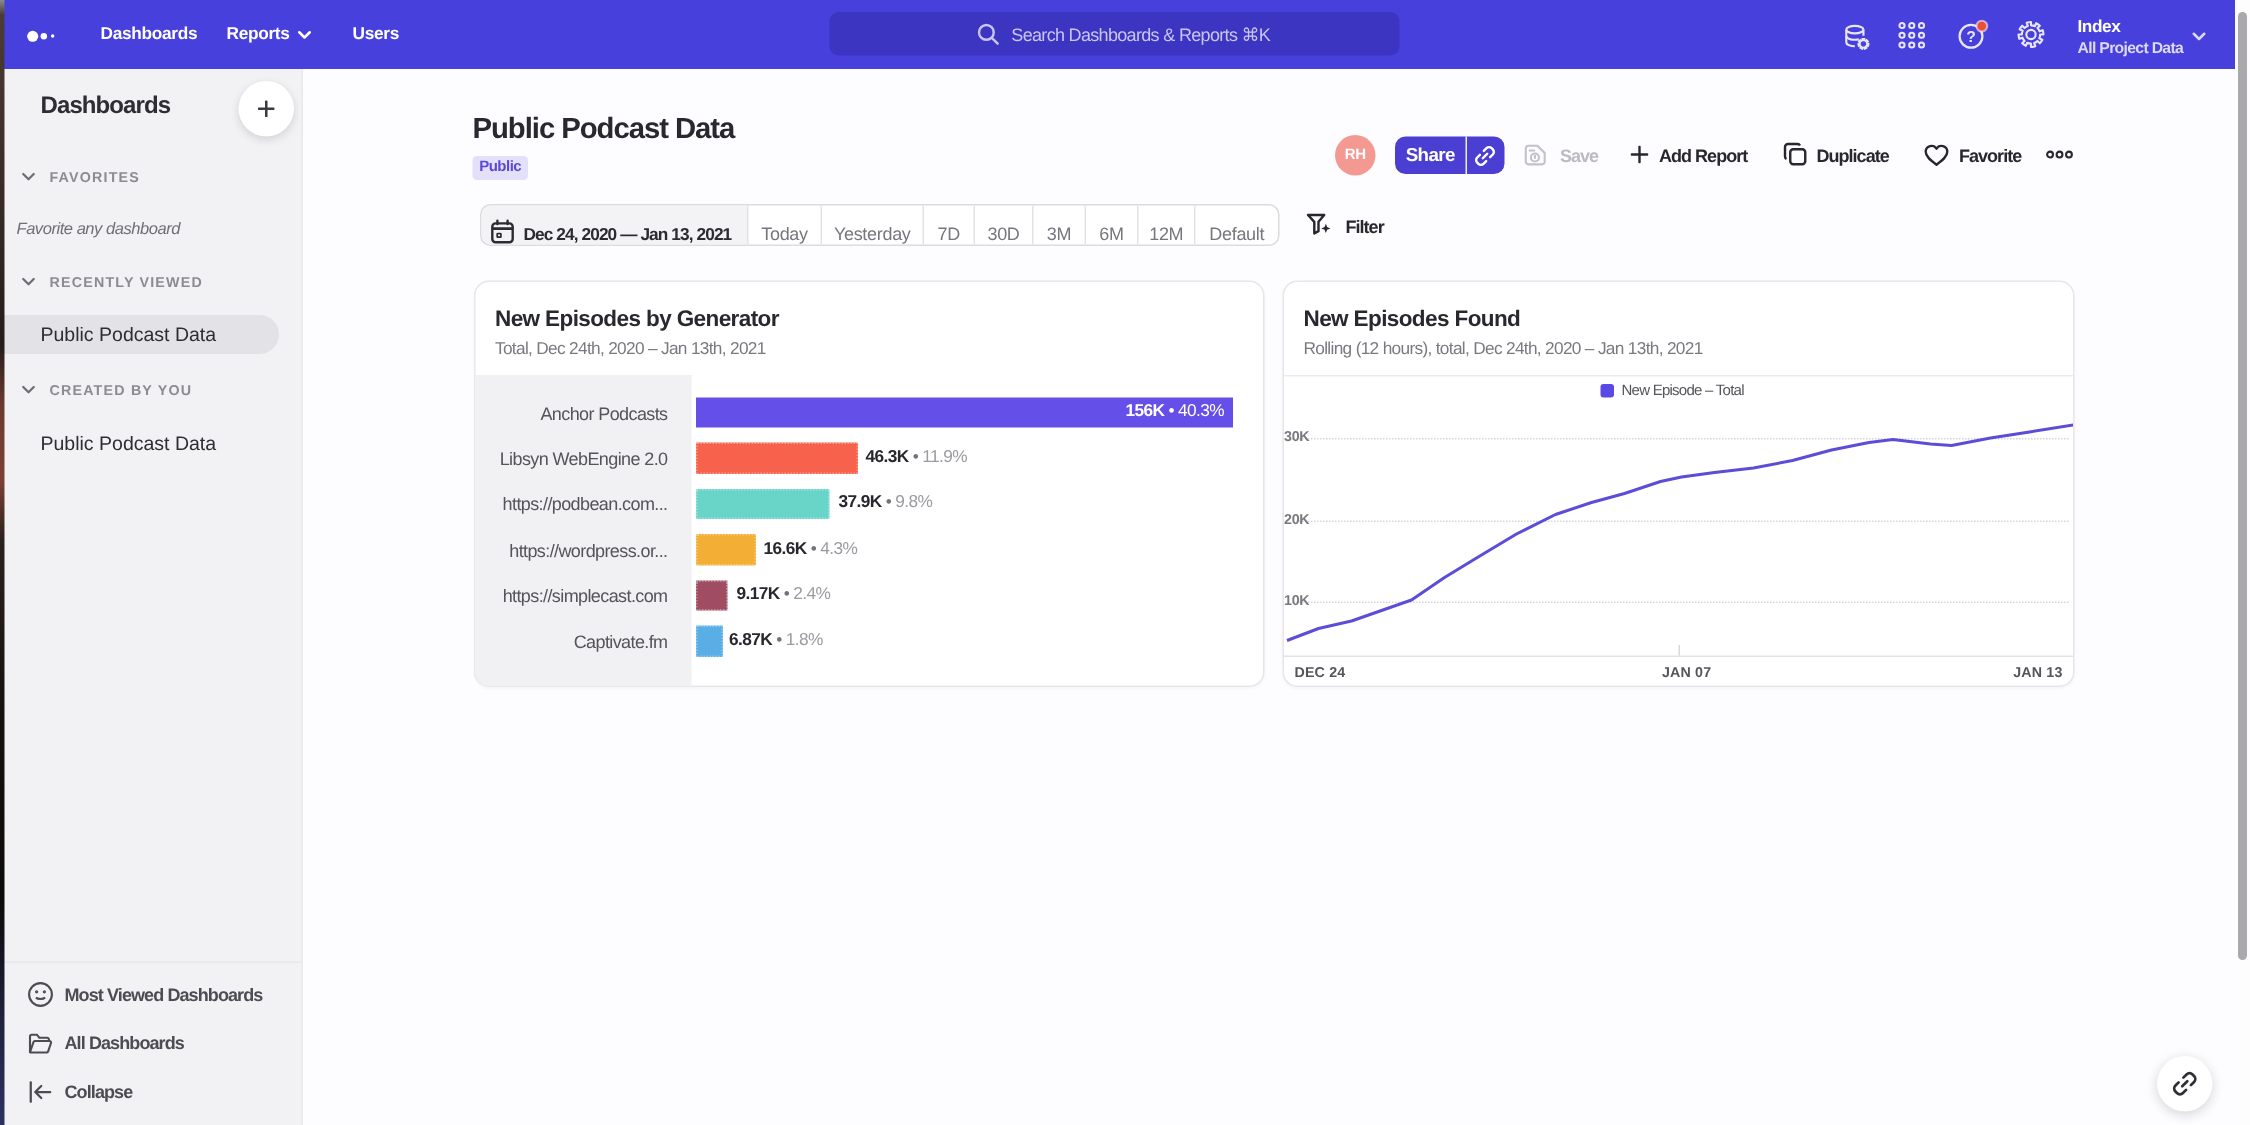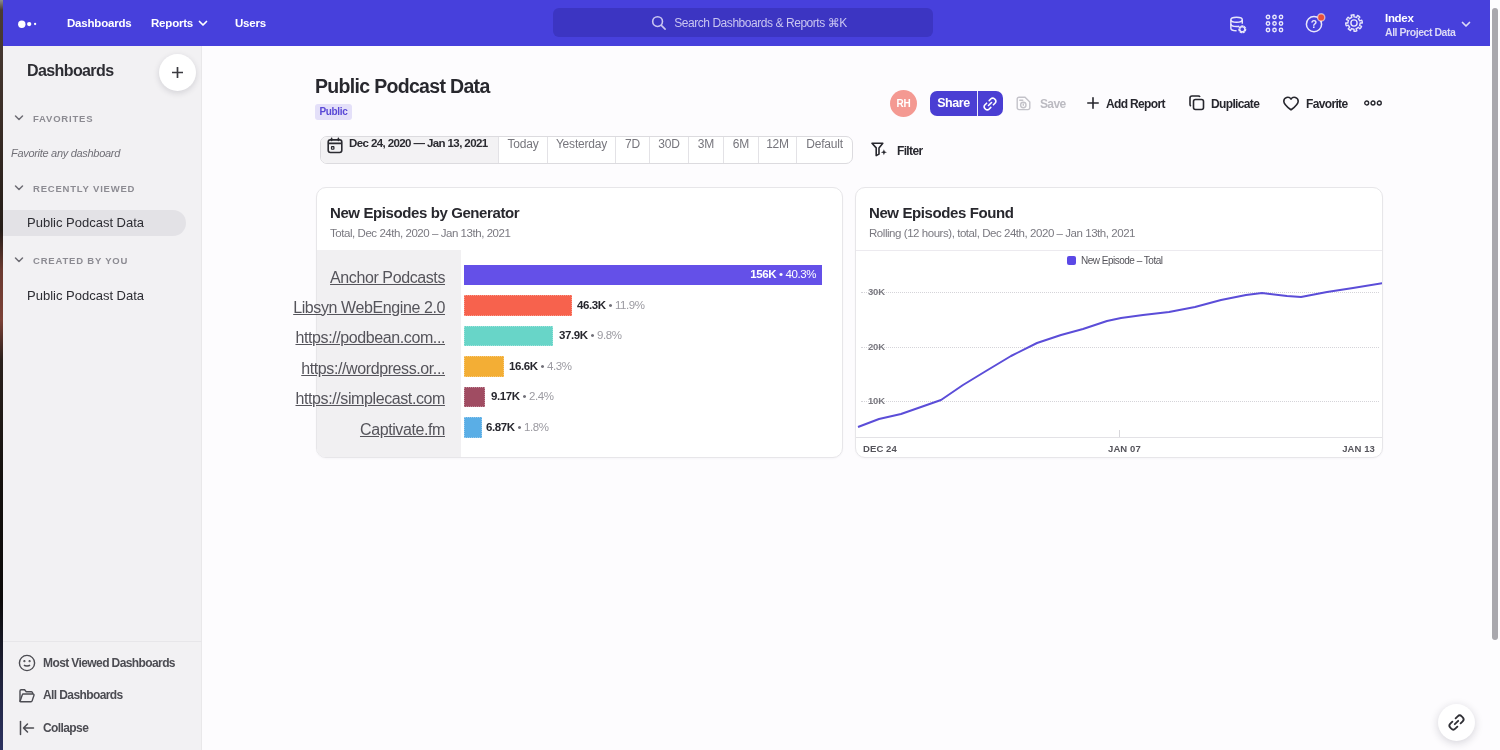--- a/index.html
+++ b/index.html
@@ -30,39 +30,39 @@
 
 
 #title { position:absolute; left:315px; top:75px; font-size:19.5px; font-weight:bold; color:#28282e; letter-spacing:-0.68px; }
 #badge { position:absolute; left:315px; top:104px; height:16px; background:#e4e0f9; color:#5a49d6; font-size:10px; font-weight:bold; border-radius:3px; padding:0 4.5px; line-height:16px; letter-spacing:-0.35px; }
 
 
 .btnlabel { position:absolute; top:97px; font-size:12px; font-weight:bold; color:#27272e; letter-spacing:-0.65px; }
 
 
 #datebar { position:absolute; left:320px; top:136px; width:533px; height:28px; border:1px solid #dcdbdf; border-radius:7px; background:#fff; display:flex; overflow:hidden; }
-.dseg { height:100%; border-left:1px solid #e3e2e6; display:flex; align-items:flex-start; justify-content:center; font-size:12px; color:#77767d; letter-spacing:-0.2px; }
+.dseg { height:100%; border-left:1px solid #e3e2e6; display:flex; align-items:flex-end; justify-content:center; font-size:12px; color:#77767d; letter-spacing:-0.2px; }
 #dseg0 { border-left:none; background:#f3f2f4; color:#2b2b31; font-weight:bold; font-size:11.5px; letter-spacing:-0.6px; justify-content:flex-start; padding-left:6px; }
 
 
 .card { position:absolute; top:187px; background:#fff; border:1px solid #e7e6e9; border-radius:10px; box-shadow:0 1px 2px rgba(40,40,60,0.03); }
 #card1 { left:316px; width:527px; height:271px; }
 #card2 { left:855px; width:528px; height:271px; }
 .ctitle { position:absolute; left:13px; top:15.5px; font-size:15px; font-weight:bold; color:#28282e; letter-spacing:-0.4px; }
 .csub { position:absolute; left:13px; top:39px; font-size:11.5px; color:#7a7980; letter-spacing:-0.45px; }
 
 
 #labelpanel { position:absolute; left:0px; top:62px; width:144px; height:207px; background:#f1f0f2; border-bottom-left-radius:8px; }
-.blabel { position:absolute; right:397px; font-size:16px; color:#55545b; white-space:nowrap; letter-spacing:-0.4px;text-decoration:underline; }
+.blabel { position:absolute; right:397px; font-size:12px; color:#55545b; white-space:nowrap; letter-spacing:-0.4px; }
 .bar { position:absolute; left:147px; height:20.5px; border:1px dotted rgba(255,255,255,0.35); }
 .bval { position:absolute; font-size:11.5px; white-space:nowrap; letter-spacing:-0.4px; color:#27272e; }
 
 
 .gline { position:absolute; left:5px; width:518px; border-top:1px dotted #d5d4d9; }
-.ylab { position:absolute; left:12px; font-size:9.5px; font-weight:bold; color:#7a7980; letter-spacing:-0.2px; }
+.ylab { position:absolute; left:0; font-size:9.5px; font-weight:bold; color:#7a7980; letter-spacing:-0.2px; }
 .xlab { position:absolute; top:255px; font-size:9.5px; font-weight:bold; color:#55545b; letter-spacing:0.1px; }
 </style>
 </head>
 <body>
 
 <div id="topbar">
   <svg class="abs" style="left:17px;top:17px" width="22" height="14" viewBox="0 0 22 14">
     <circle cx="4.8" cy="7.2" r="3.7" fill="#fff"></circle>
       <circle cx="12.2" cy="7.1" r="2.15" fill="#fff"></circle>
       <circle cx="18.1" cy="7" r="1.15" fill="#fff"></circle>

